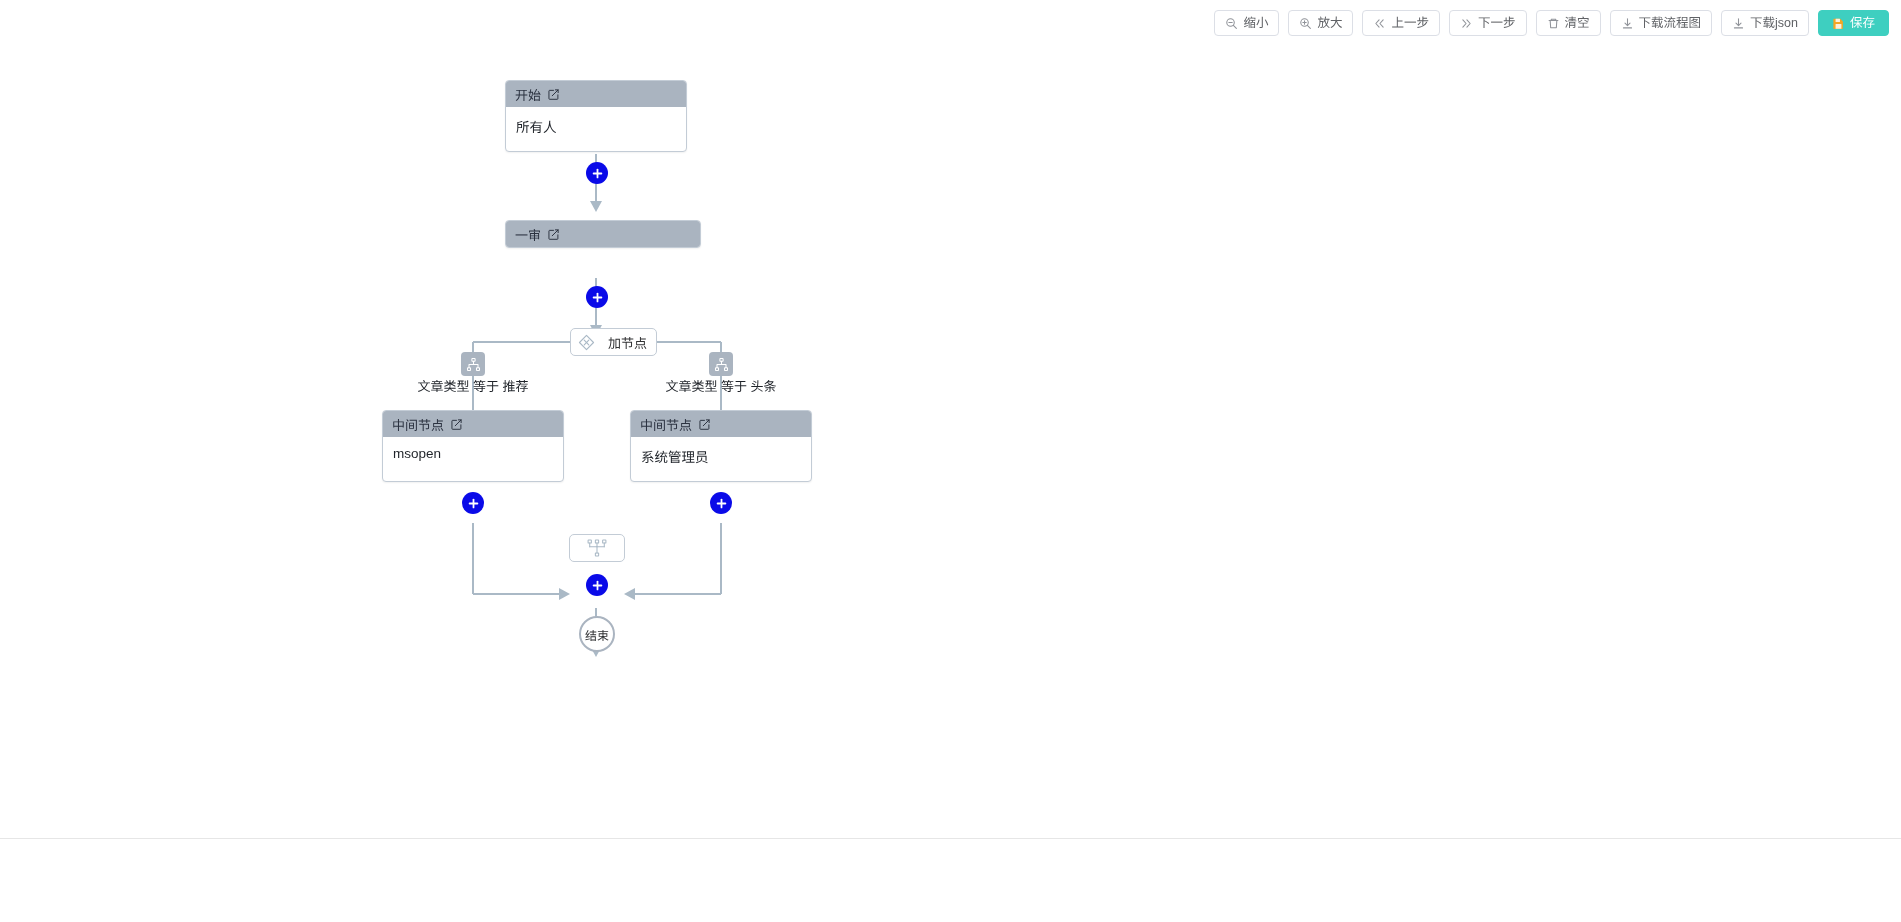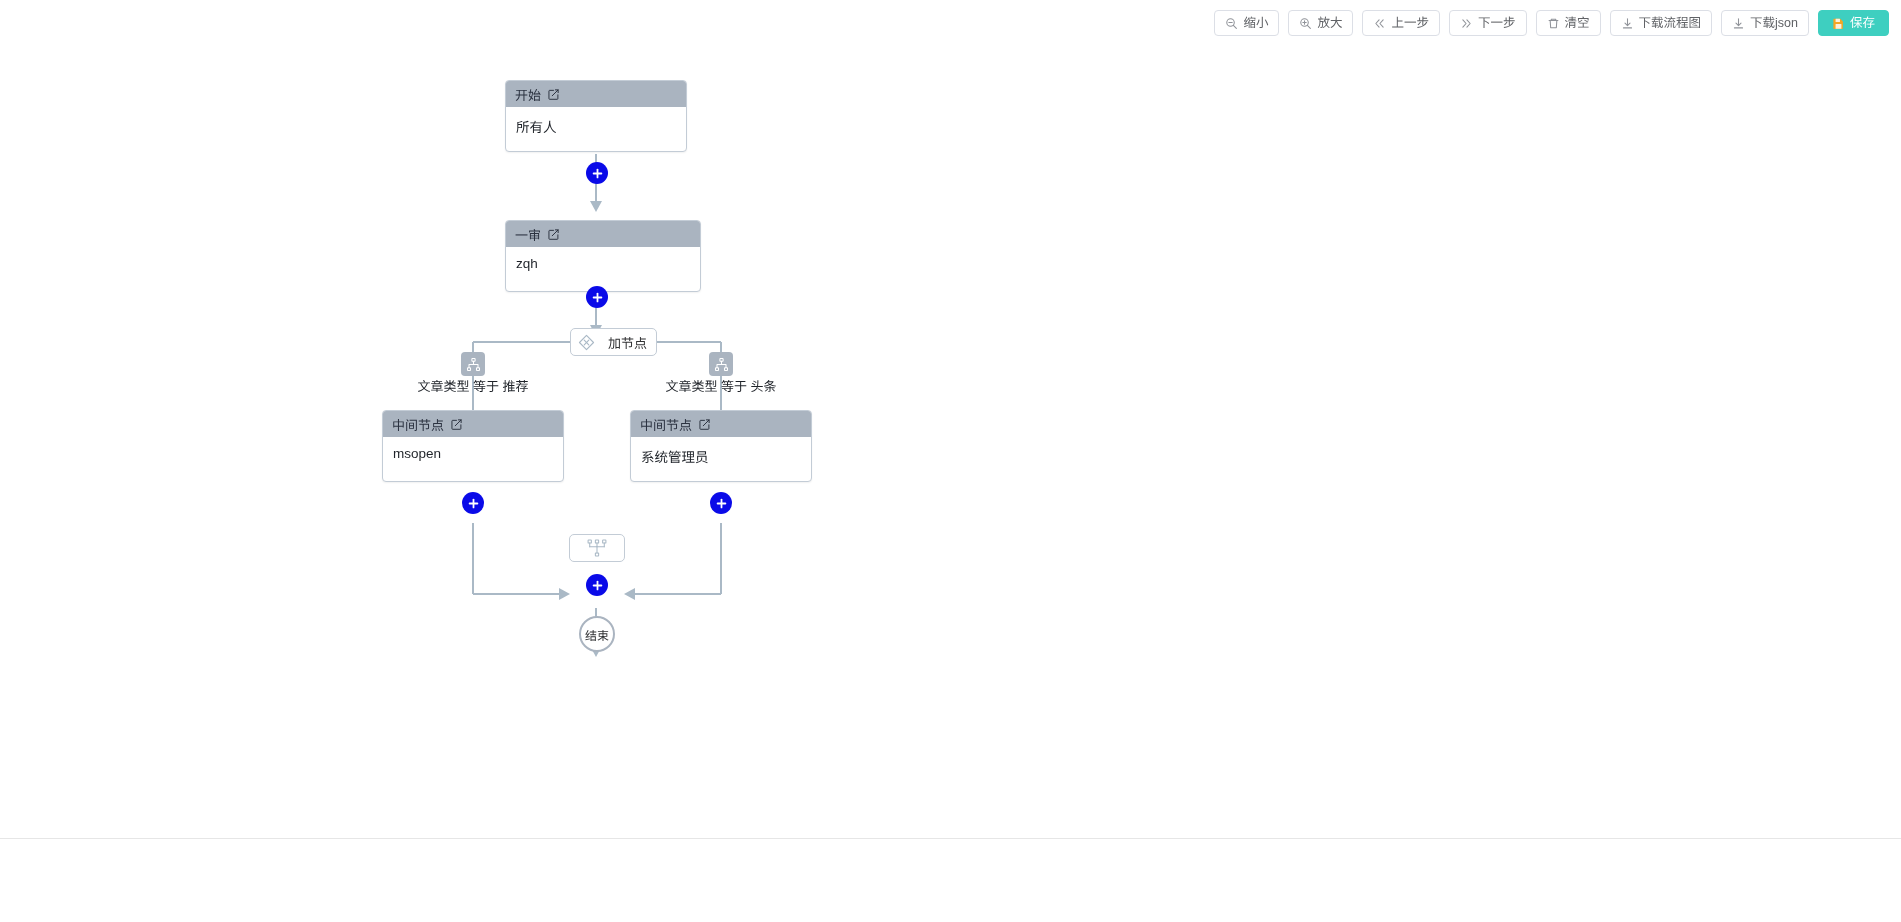--- a/index.html
+++ b/index.html
@@ -325,21 +325,20 @@
           <div class="node-head">
             <span>一审</span>
             <span class="edit-ic">
               <svg width="13" height="13" viewBox="0 0 16 16" fill="none" stroke="#2b3240" stroke-width="1.2" stroke-linecap="round" stroke-linejoin="round">
                 <path d="M13.4 8.4 v4.6 a0.9 0.9 0 0 1 -0.9 0.9 H3.3 a0.9 0.9 0 0 1 -0.9 -0.9 V3.8 a0.9 0.9 0 0 1 0.9 -0.9 H8"></path>
                 <path d="M6.4 9.6 L13.7 2.3"></path>
                 <path d="M10.3 2.3 h3.4 v3.4"></path>
               </svg>
             </span>
           </div>
-          <div class="node-body">zqh</div>
         </div>
         <div class="node" style="left: 378px; top: 364px; width: 182px;">
           <div class="node-head">
             <span>中间节点</span>
             <span class="edit-ic">
               <svg width="13" height="13" viewBox="0 0 16 16" fill="none" stroke="#2b3240" stroke-width="1.2" stroke-linecap="round" stroke-linejoin="round">
                 <path d="M13.4 8.4 v4.6 a0.9 0.9 0 0 1 -0.9 0.9 H3.3 a0.9 0.9 0 0 1 -0.9 -0.9 V3.8 a0.9 0.9 0 0 1 0.9 -0.9 H8"></path>
                 <path d="M6.4 9.6 L13.7 2.3"></path>
                 <path d="M10.3 2.3 h3.4 v3.4"></path>
               </svg>

